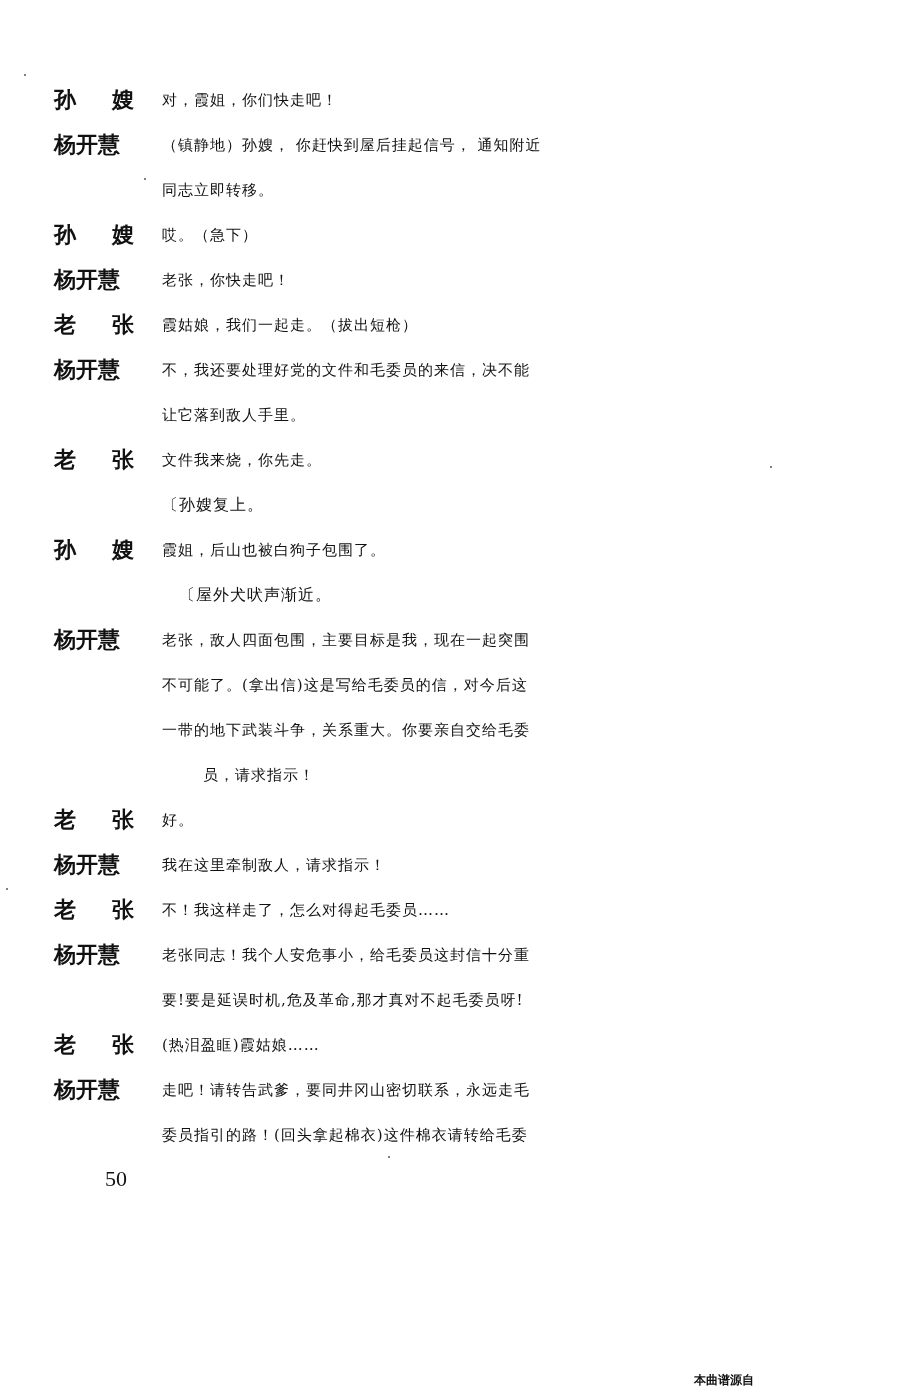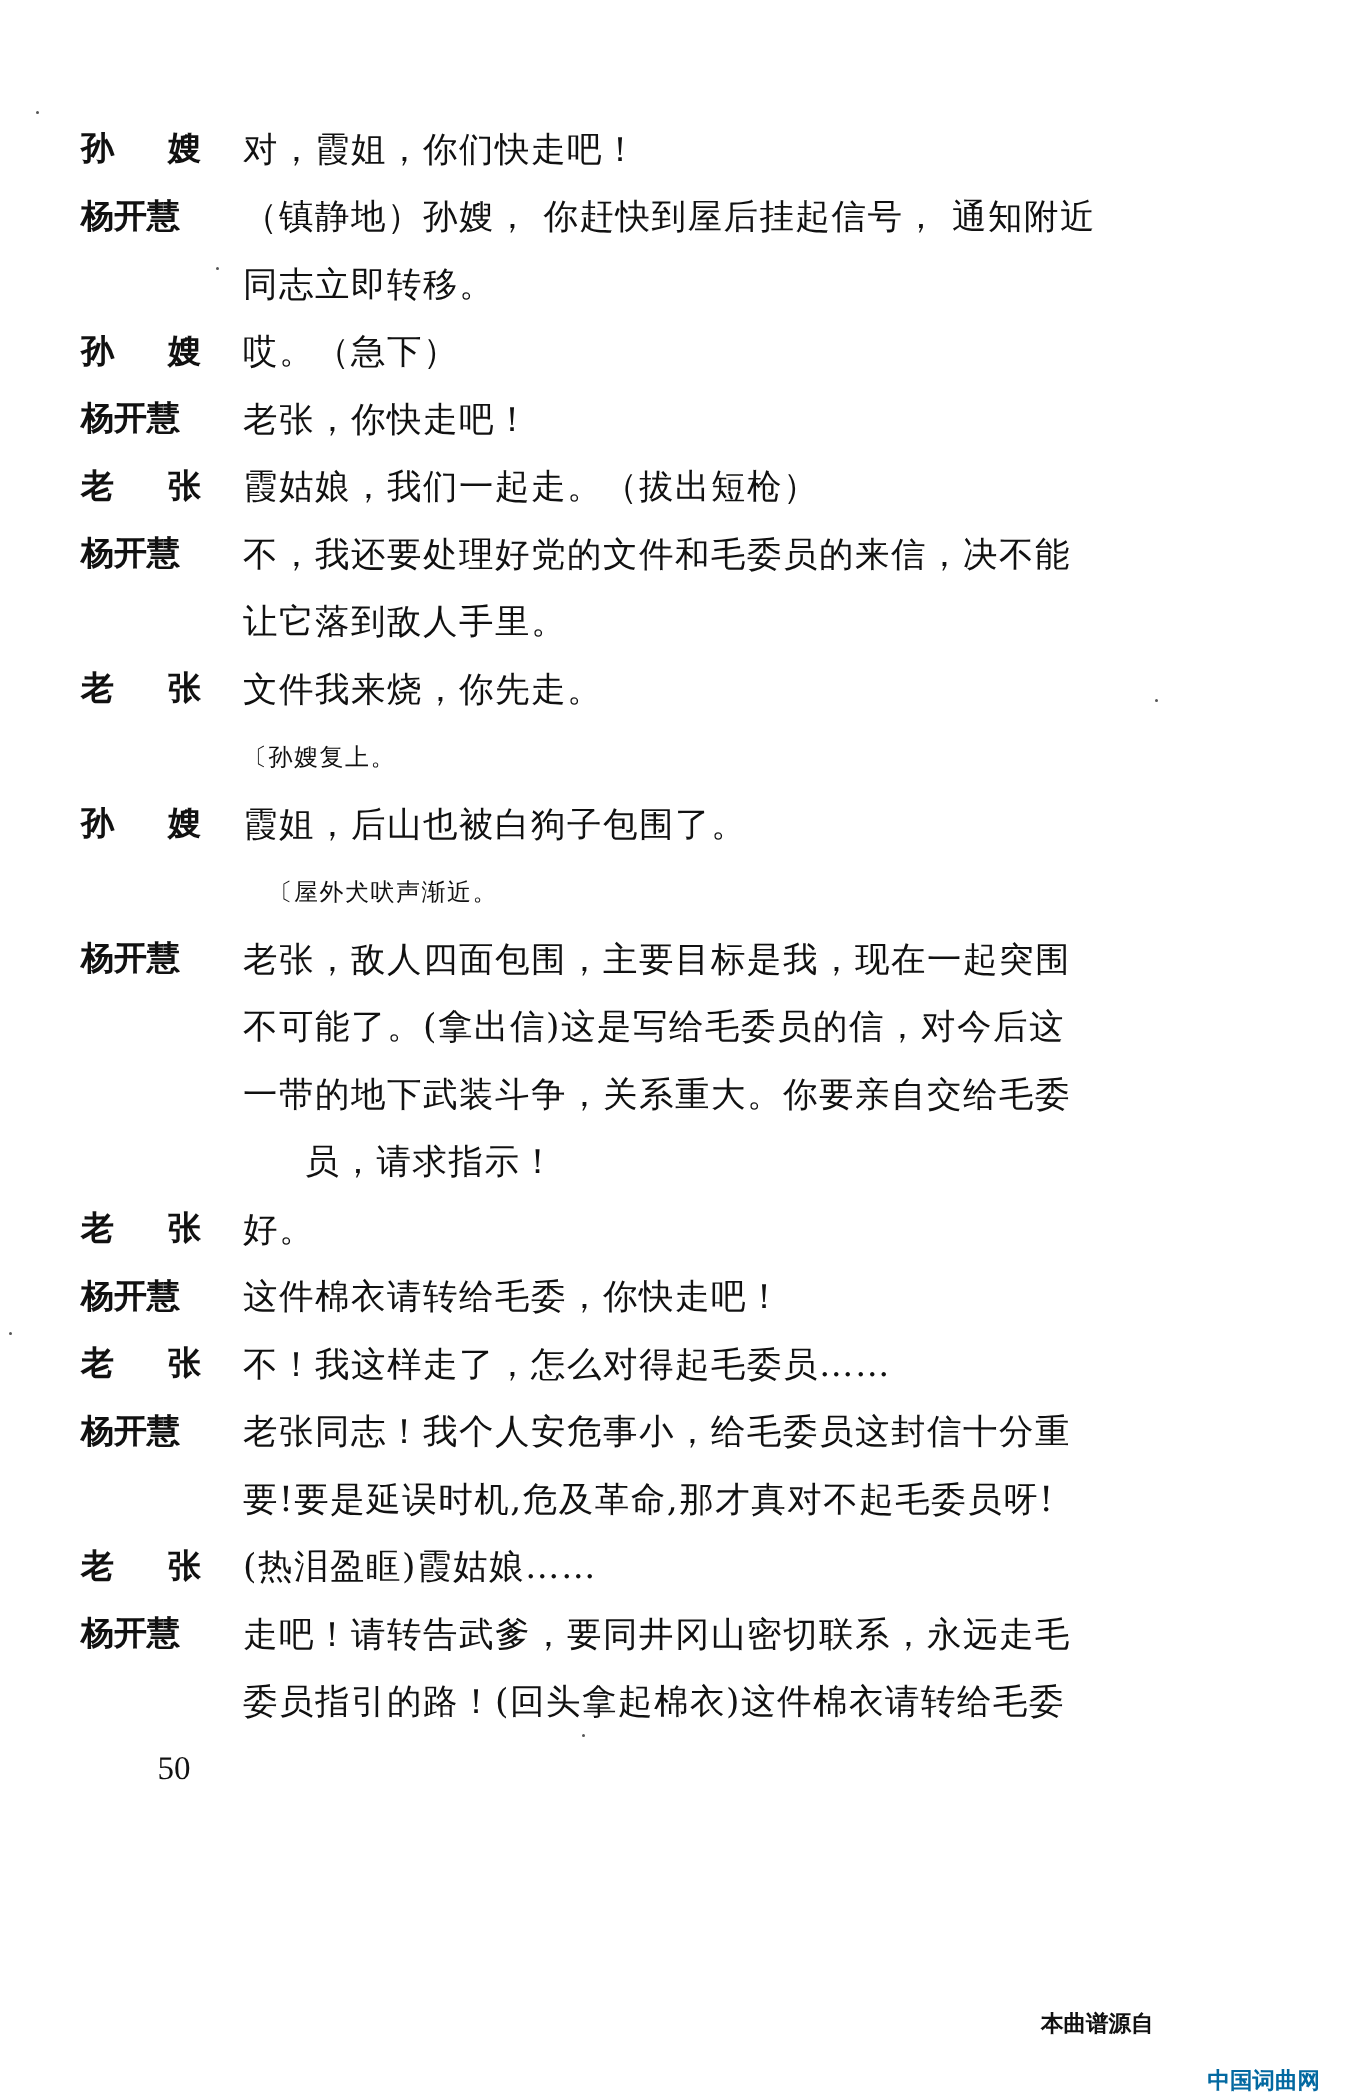--- a/index.html
+++ b/index.html
@@ -8,27 +8,27 @@
     font-family: "DejaVu Serif", "Liberation Serif", serif; color: #111;
   }
   .page { position: absolute; left: 0; top: 0; width: 900px; height: 1400px; }
   .line { position: absolute; left: 0; height: 44px; width: 900px; }
   .speaker {
     position: absolute; left: 54px; width: 80px; font-family: "DejaVu Sans", "Liberation Sans", sans-serif;
     font-weight: bold; font-size: 22px; letter-spacing: 0px; line-height: 30px; display: flex; justify-content: space-between;
   }
   .speaker.two span { display: inline-block; }
   .text {
-    position: absolute; left: 162px; font-size: 23px; line-height: 30px; white-space: nowrap; letter-spacing: 1px;
+    position: absolute; left: 162px; font-size: 15px; line-height: 30px; white-space: nowrap; letter-spacing: 1px;
   }
   .stage { font-size: 16px; }
   .pagenum {
     position: absolute; left: 105px; top: 1166px; font-family: "Liberation Serif", serif; font-weight: normal; font-size: 22px;
   }
-  .footer { position: absolute; top: 1340px; font-family: "DejaVu Sans", "Liberation Sans", sans-serif; font-weight: bold; font-size: 15px; }
+  .footer { position: absolute; top: 1372px; font-family: "DejaVu Sans", "Liberation Sans", sans-serif; font-weight: bold; font-size: 12px; }
   .footer.src { left: 694px; color: #111; }
   .footer.site { left: 805px; color: #0369a1; margin-top: 38px; }
   .dot { position: absolute; width: 2px; height: 2px; background: #555; border-radius: 1px; }
 </style>
 </head>
 <body>
 
 <div class="page">
   <div id="lines">
       <div class="line" style="top: 85px;">
@@ -115,21 +115,21 @@
         <div class="speaker two">
           <span>老</span>
           <span>张</span>
         </div>
         <div class="text">好。</div>
       </div>
       <div class="line" style="top: 850px;">
         <div class="speaker">
           <span>杨开慧</span>
         </div>
-        <div class="text">这件棉衣请转给毛委，你快走吧！</div>
+        <div class="text">我在这里牵制敌人，请求指示！</div>
       </div>
       <div class="line" style="top: 895px;">
         <div class="speaker two">
           <span>老</span>
           <span>张</span>
         </div>
         <div class="text">不！我这样走了，怎么对得起毛委员……</div>
       </div>
       <div class="line" style="top: 940px;">
         <div class="speaker">

